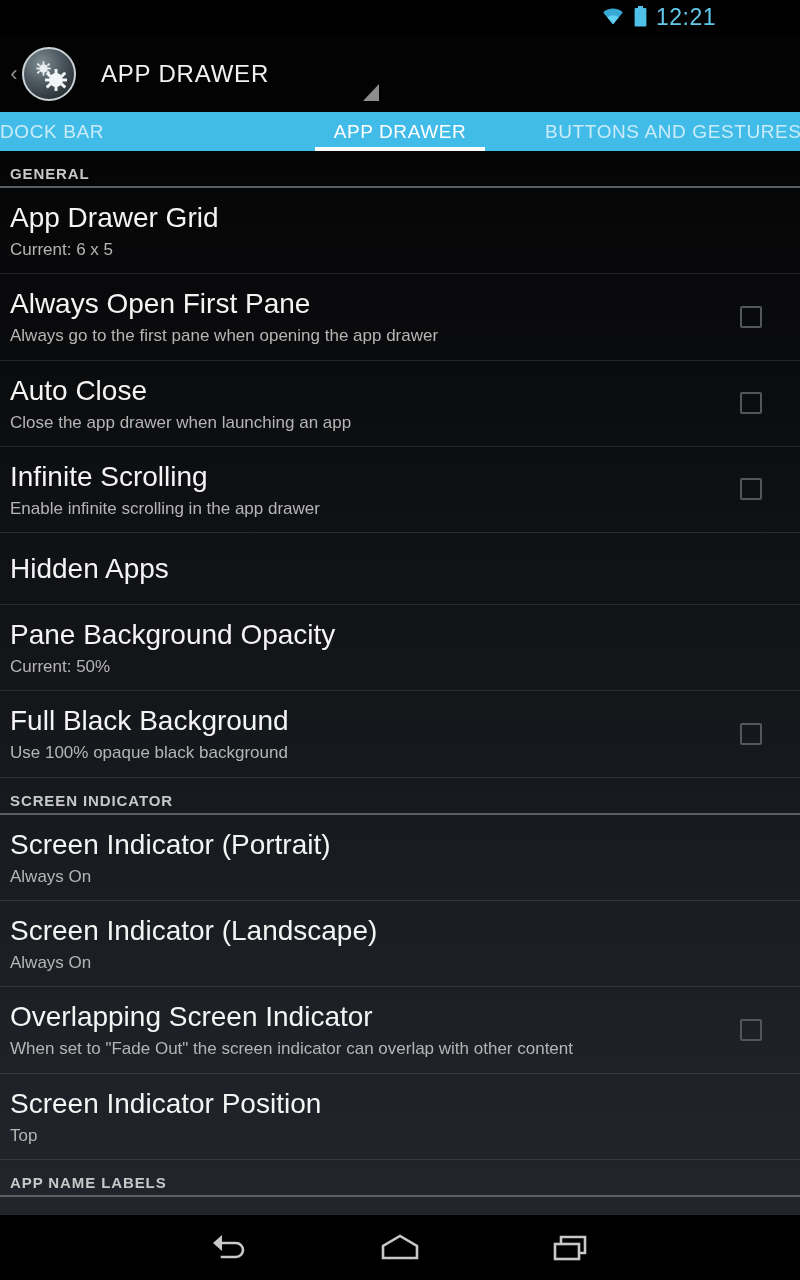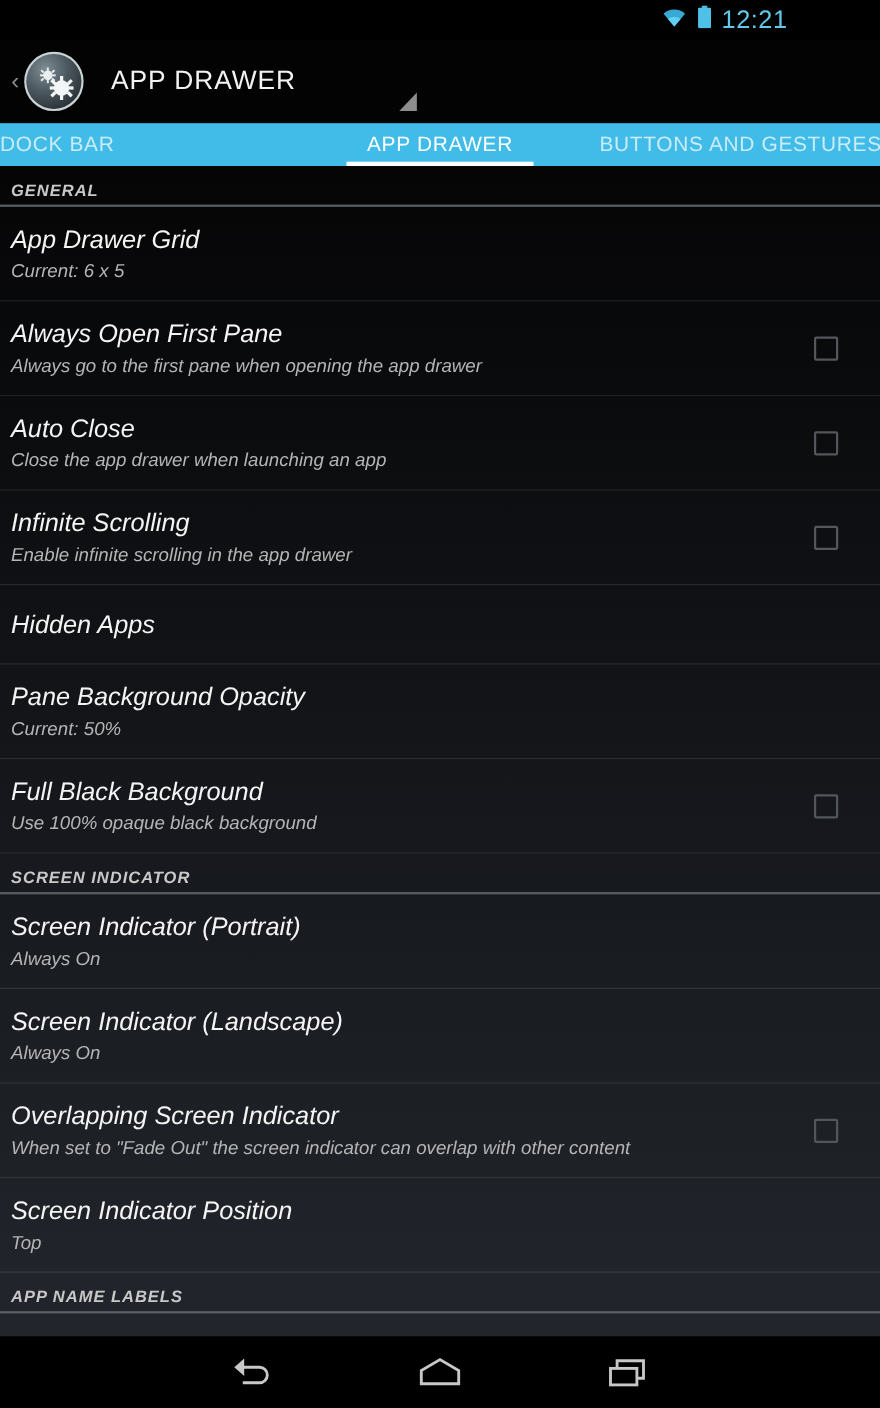--- a/index.html
+++ b/index.html
@@ -74,40 +74,39 @@
   }
   #tab0 { left:-46px; width:200px; justify-content:flex-start; padding-left:46px; }
   #tab1 { left:315px; width:170px; }
   #tab2 { left:545px; width:290px; justify-content:flex-start; }
 
   
   .list {
     position:absolute; left:0; top:151px; width:800px; height:1064px;
     background:linear-gradient(to bottom, #050506 0%, #0b0c0e 22%, #131519 48%, #1a1d22 72%, #22262c 100%);
     overflow:hidden;
-    font-style:italic;
   }
   .sec-header {
     position:relative; padding:14px 0 6px 10px;
   }
   .sec-header .lbl {
     color:#c8c8c8; font-size:15px; font-weight:bold; letter-spacing:0.9px;
   }
   .sec-header .rule {
     position:absolute; left:0; bottom:0; width:800px; height:2px;
     background:#5a5f64;
   }
   .row {
     position:relative; display:flex; align-items:center;
     padding:0 10px; min-height:86px;
     border-bottom:1px solid rgba(255,255,255,0.10);
   }
   .row .texts { flex:1 1 auto; padding:13px 0; }
   .row .title {
-    color:#f4f4f4; font-size:23px; line-height:1.18; font-weight:400;
+    color:#f4f4f4; font-size:28px; line-height:1.18; font-weight:400;
   }
   .row .summary {
     color:#b5b5b5; font-size:17px; line-height:1.25; margin-top:5px;
   }
   .row.no-sum { min-height:72px;justify-content:center; }
   .cbox {
     flex:none; width:22px; height:22px;
     border:2px solid #53565a; border-radius:2px;
     background:transparent; margin-right:28px;
   }

